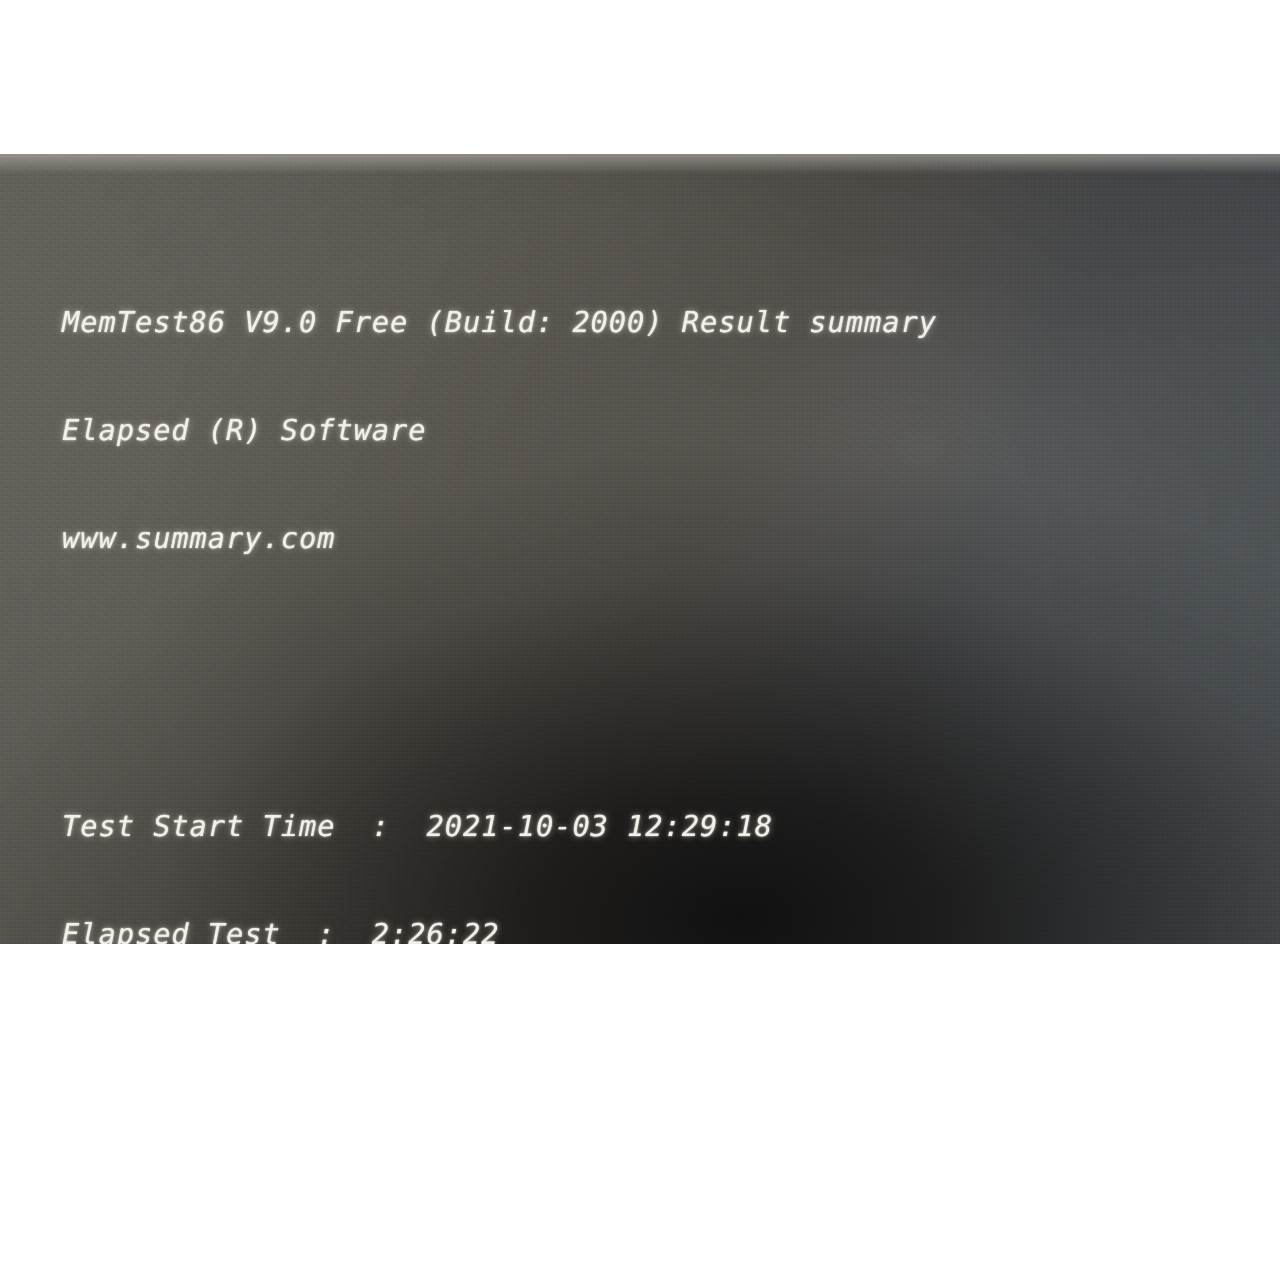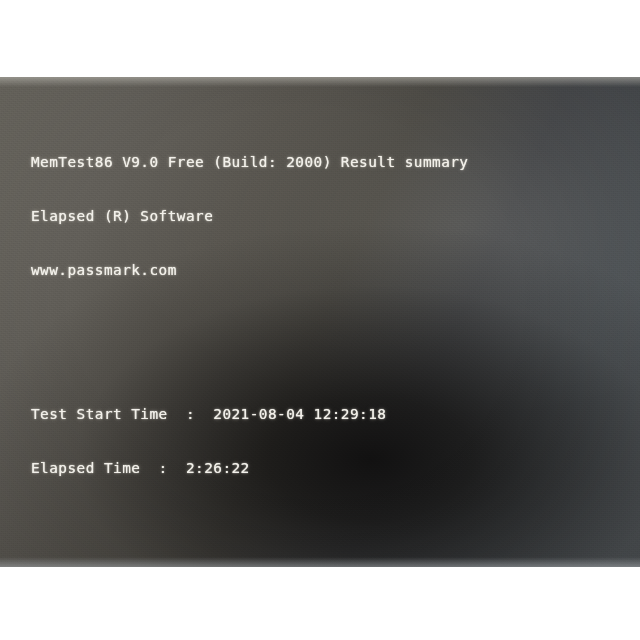--- a/index.html
+++ b/index.html
@@ -4,23 +4,24 @@
 <title>MemTest86 Result Summary</title>
 <style>
   html, body {
     margin: 0;
     padding: 0;
     background: #ffffff;
   }
   #photo {
     position: relative;
     width: 640px;
-    height: 640px;
+    height: 472px;
     background: #ffffff;
     overflow: hidden;
+    font-style: italic;
   }
   
   #screen {
     position: absolute;
     left: 0;
     top: 77px;
     width: 640px;
     height: 490px;
     overflow: hidden;
     
@@ -121,26 +122,26 @@
     <div class="grad-c"></div>
     <div class="grad-b"></div>
     <div class="vignette"></div>
     <div class="noise"></div>
     <div class="edge-top"></div>
     <div class="edge-bot"></div>
 
     <div id="console">
       <span class="line">MemTest86 V9.0 Free (Build: 2000) Result summary</span>
       <span class="line">Elapsed (R) Software</span>
-      <span class="line">www.passmark.com</span>
+      <span class="line">www.summary.com</span>
 
       <span class="blank"></span>
 
-      <span class="line">Test Start Time  :  2021-08-04 12:29:18</span>
-      <span class="line">Elapsed Time  :  2:26:22</span>
+      <span class="line">Test Start Time  :  2021-10-03 12:29:18</span>
+      <span class="line">Elapsed Test  :  2:26:22</span>
       
       
       
 
       
 
       
       
       
       

